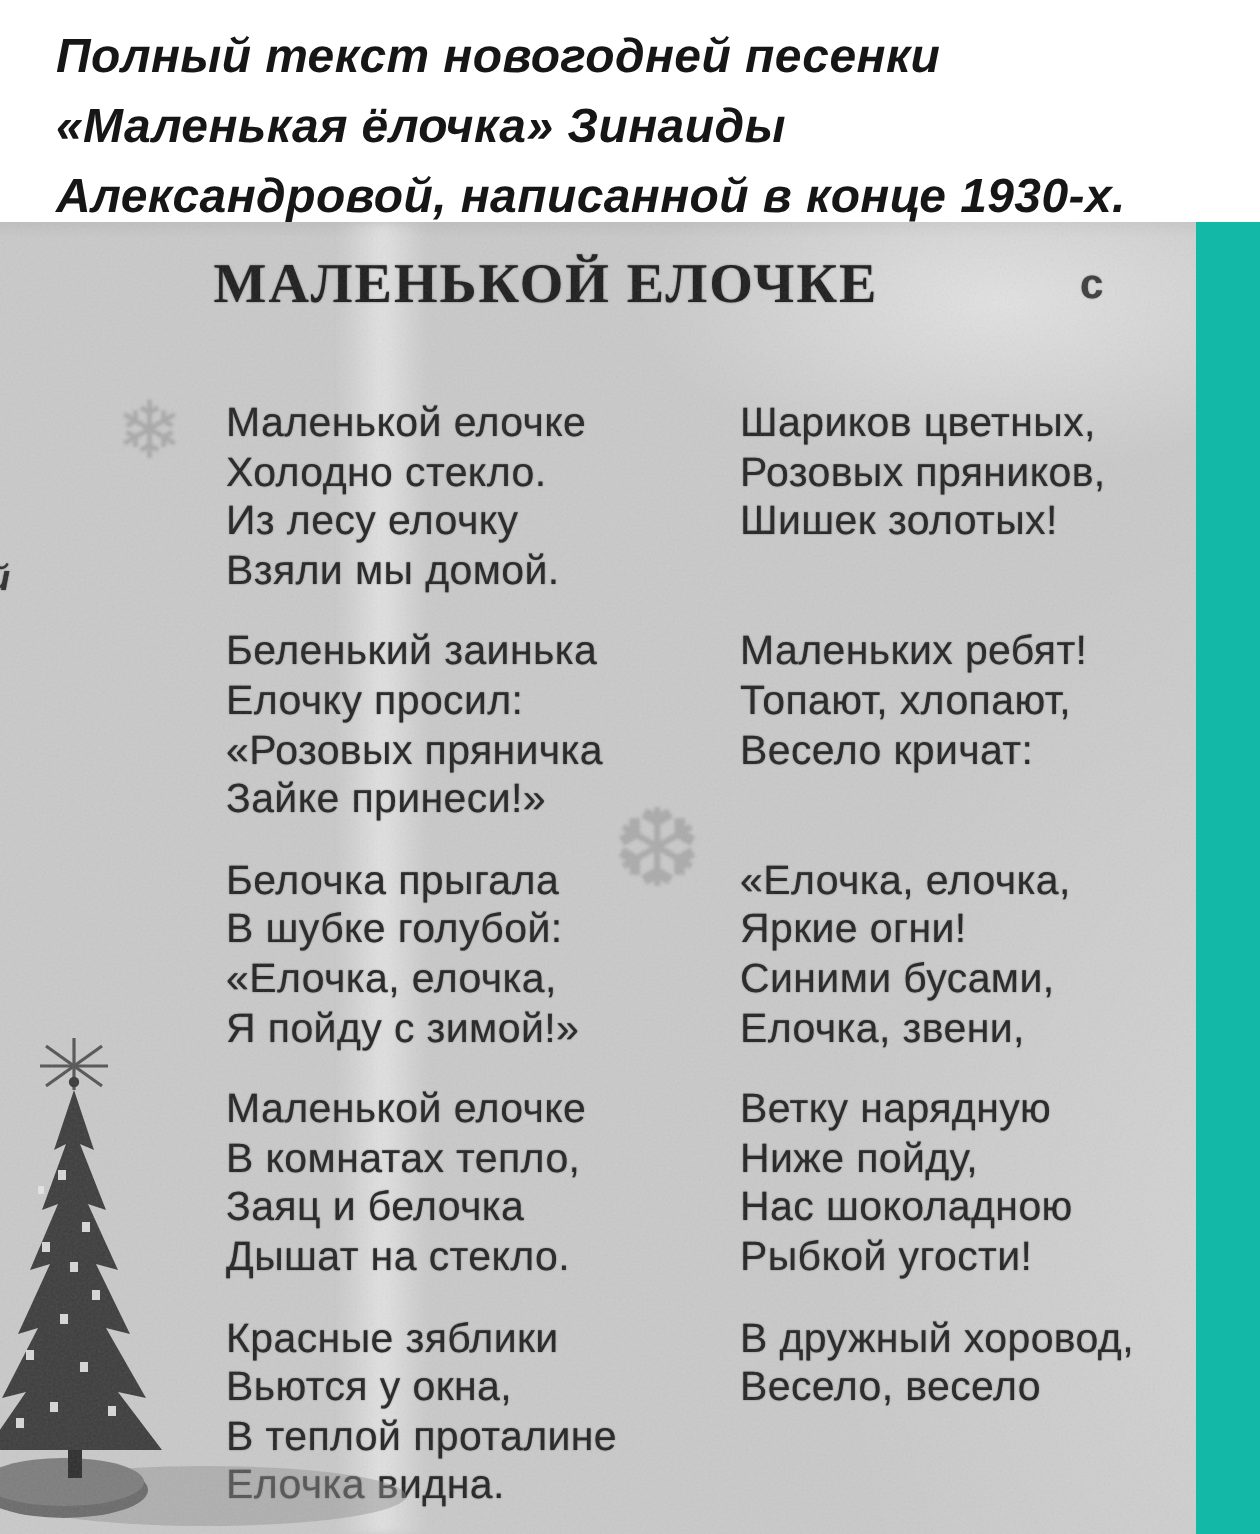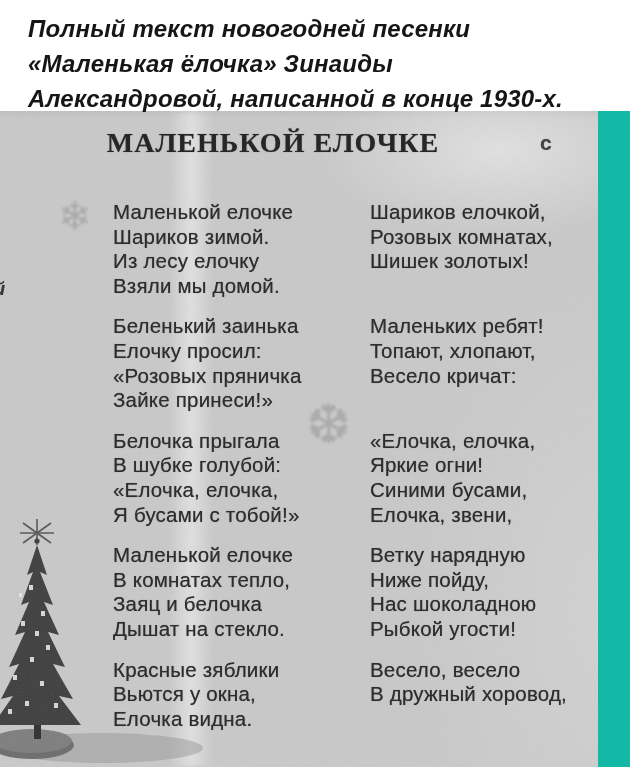--- a/index.html
+++ b/index.html
@@ -129,45 +129,45 @@
 
     <span class="snowflake small">❄</span>
     <span class="snowflake large">❆</span>
 
     <span class="edge-fragment left">й</span>
     <span class="edge-fragment top-right">с</span>
 
     <div class="stanza-grid">
         <div class="stanza">
           <div class="verse-line">Маленькой елочке</div>
-          <div class="verse-line">Шариков зимой.</div>
+          <div class="verse-line">Холодно стекло.</div>
           <div class="verse-line">Из лесу елочку</div>
           <div class="verse-line">Взяли мы домой.</div>
         </div>
         <div class="stanza">
-          <div class="verse-line">Шариков елочкой,</div>
-          <div class="verse-line">Розовых комнатах,</div>
+          <div class="verse-line">Шариков цветных,</div>
+          <div class="verse-line">Розовых пряников,</div>
           <div class="verse-line">Шишек золотых!</div>
         </div>
         <div class="stanza">
           <div class="verse-line">Беленький заинька</div>
           <div class="verse-line">Елочку просил:</div>
           <div class="verse-line">«Розовых пряничка</div>
           <div class="verse-line">Зайке принеси!»</div>
         </div>
         <div class="stanza">
           <div class="verse-line">Маленьких ребят!</div>
           <div class="verse-line">Топают, хлопают,</div>
           <div class="verse-line">Весело кричат:</div>
         </div>
         <div class="stanza">
           <div class="verse-line">Белочка прыгала</div>
           <div class="verse-line">В шубке голубой:</div>
           <div class="verse-line">«Елочка, елочка,</div>
-          <div class="verse-line">Я бусами с тобой!»</div>
+          <div class="verse-line">Я пойду с зимой!»</div>
         </div>
         <div class="stanza">
           <div class="verse-line">«Елочка, елочка,</div>
           <div class="verse-line">Яркие огни!</div>
           <div class="verse-line">Синими бусами,</div>
           <div class="verse-line">Елочка, звени,</div>
         </div>
         <div class="stanza">
           <div class="verse-line">Маленькой елочке</div>
           <div class="verse-line">В комнатах тепло,</div>
@@ -176,25 +176,26 @@
         </div>
         <div class="stanza">
           <div class="verse-line">Ветку нарядную</div>
           <div class="verse-line">Ниже пойду,</div>
           <div class="verse-line">Нас шоколадною</div>
           <div class="verse-line">Рыбкой угости!</div>
         </div>
         <div class="stanza">
           <div class="verse-line">Красные зяблики</div>
           <div class="verse-line">Вьются у окна,</div>
+          <div class="verse-line">В теплой проталине</div>
           <div class="verse-line">Елочка видна.</div>
         </div>
         <div class="stanza">
+          <div class="verse-line">В дружный хоровод,</div>
           <div class="verse-line">Весело, весело</div>
-          <div class="verse-line">В дружный хоровод,</div>
         </div>
       </div>
 
     <svg class="tree-svg" viewBox="0 0 260 250" aria-hidden="true">
 
       <ellipse cx="118" cy="231" rx="100" ry="15" fill="rgba(145,145,145,0.45)"></ellipse>
 
       <ellipse cx="47" cy="228" rx="42" ry="14" fill="#6b6b6b"></ellipse>
       <ellipse cx="47" cy="224" rx="40" ry="12" fill="#7d7d7d"></ellipse>
 

